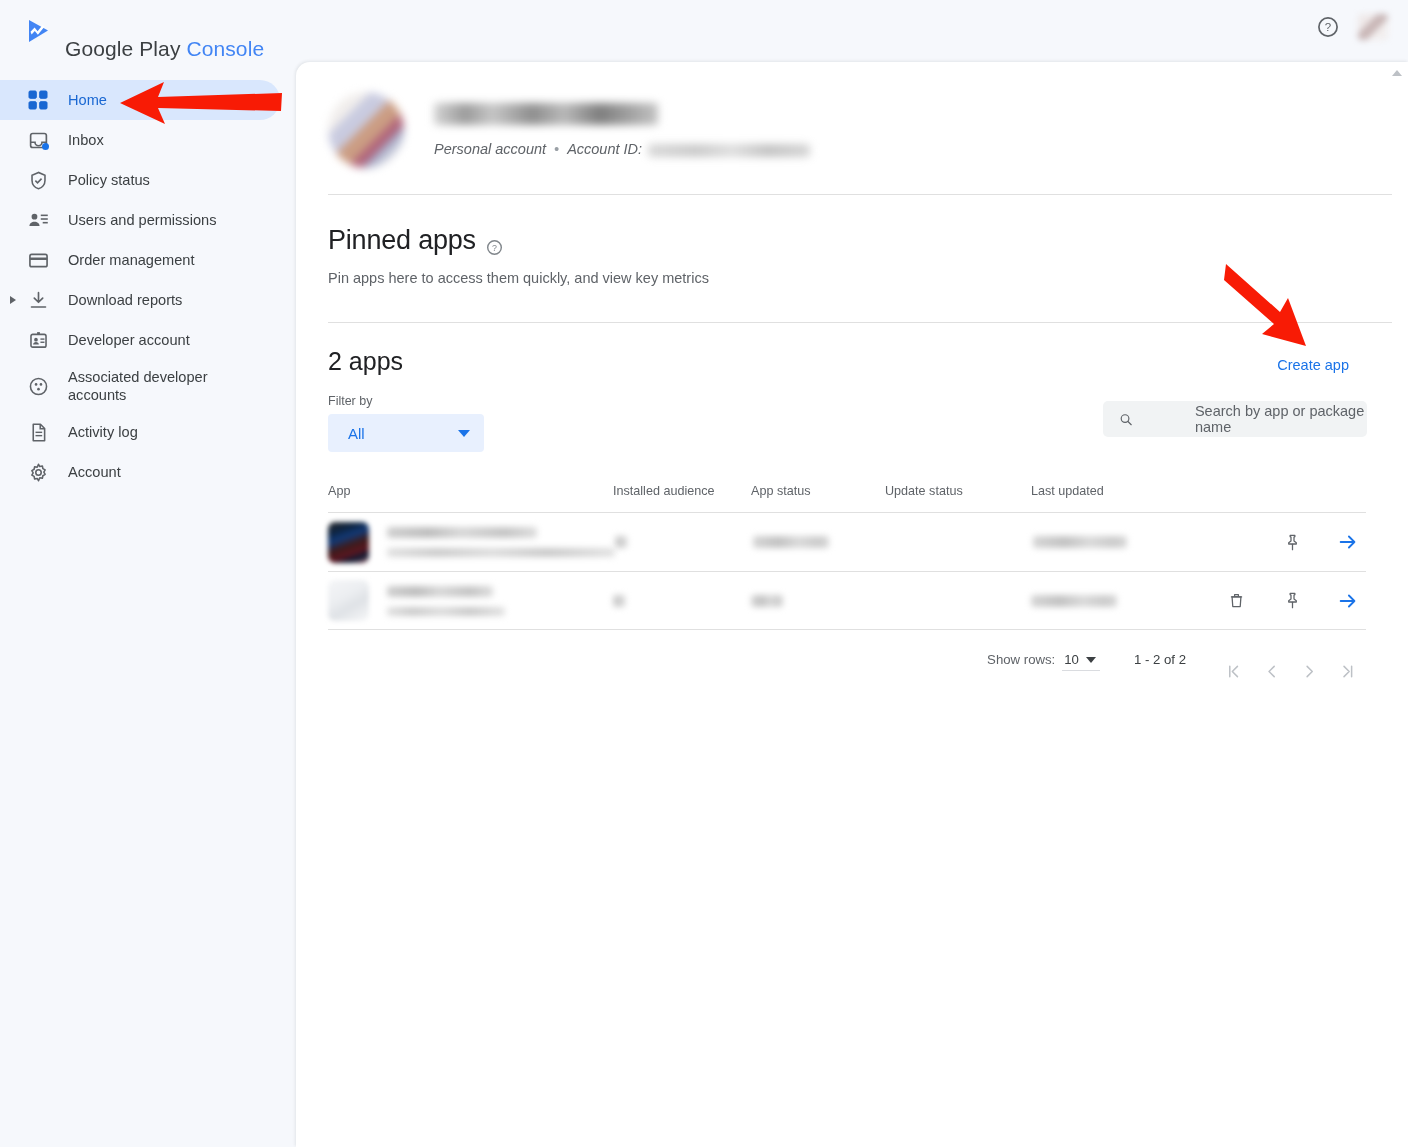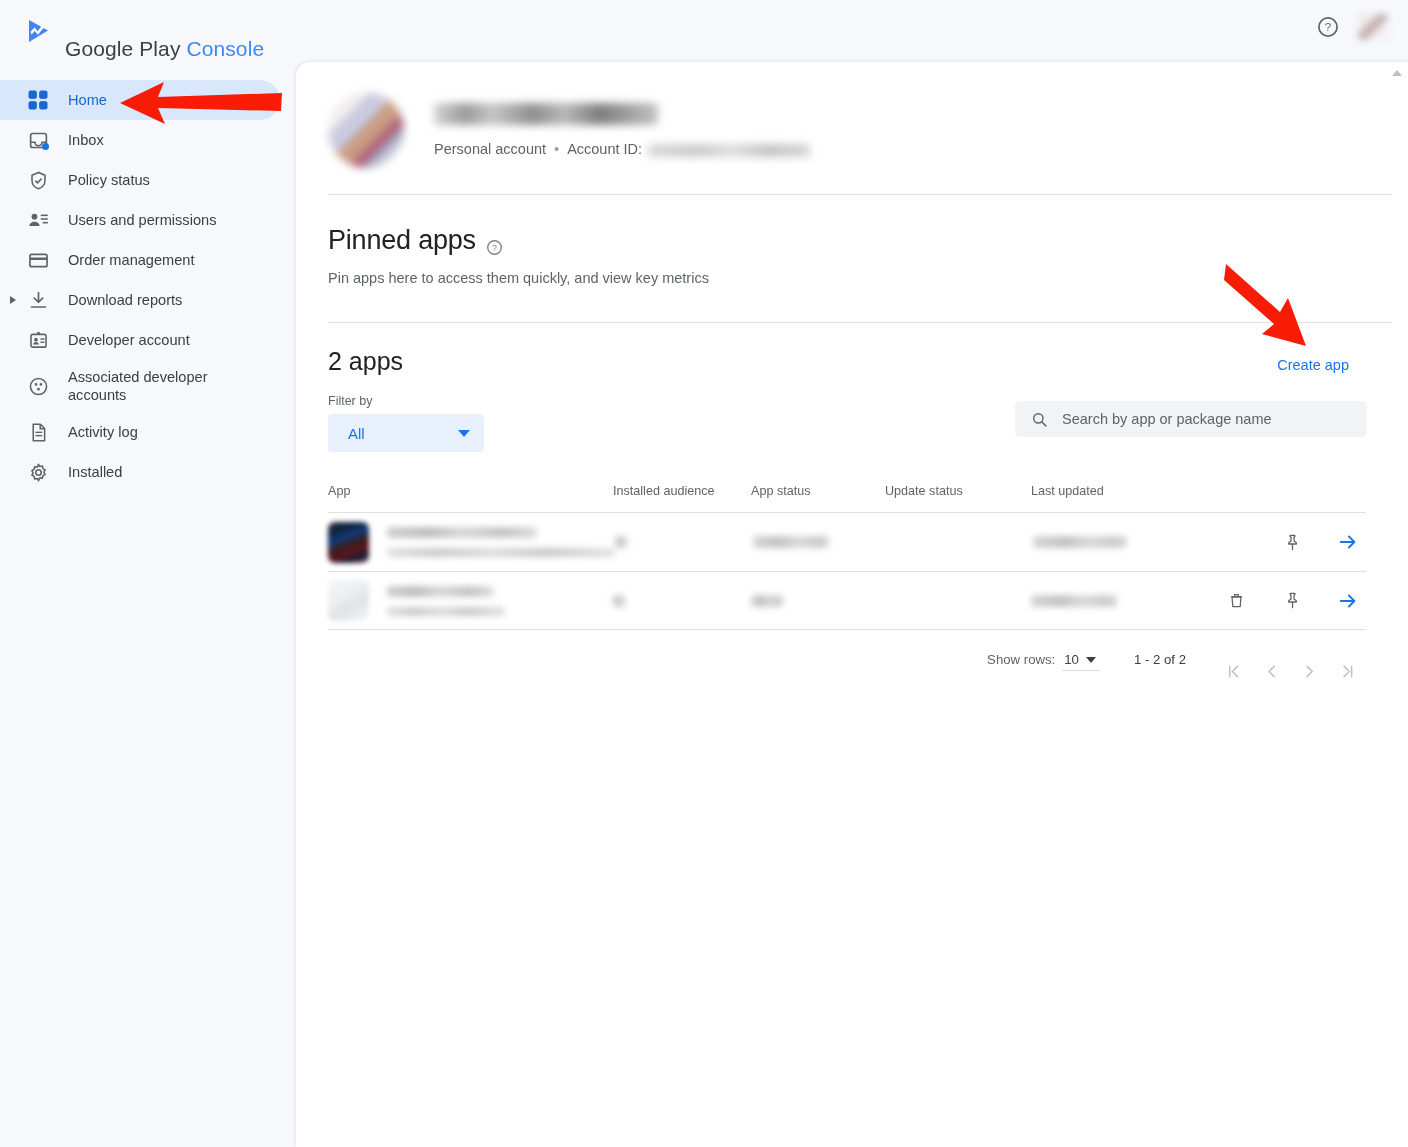--- a/index.html
+++ b/index.html
@@ -63,21 +63,21 @@
 
   .account-row { display: flex; align-items: center; padding: 30px 0 0 32px; }
   .account-avatar {
     width: 76px; height: 76px; border-radius: 50%;
     background: linear-gradient(135deg,#f1eeec 0%,#f1eeec 28%,#c9cbe0 28%,#c9cbe0 46%,#cb9d83 46%,#cb9d83 62%,#b1637a 62%,#b1637a 72%,#9aa3c4 72%,#f3f0ef 90%);
     filter: blur(4.5px); flex: 0 0 76px;
   }
   .account-meta { margin-left: 30px; }
   .blur-bar { border-radius: 3px; filter: blur(4.2px); }
   .acct-name { width: 224px; height: 22px; background: linear-gradient(90deg,#d3d3d3 0%,#9b9b9b 14%,#c6c6c6 26%,#8e8e8e 44%,#b9b9b9 58%,#7e7e7e 74%,#c3c3c3 100%); margin-bottom: 16px; }
-  .acct-sub { display: flex; align-items: flex-end; font-size: 14.5px; color: #5f6368; }
+  .acct-sub { display: flex; align-items: flex-end; font-size: 14.5px; color: #5f6368; font-style: italic; }
   .acct-dot { margin: 0 8px; color: #9aa0a6; }
   .acct-id-blur { width: 162px; height: 13px; margin-left: 6px; background: linear-gradient(90deg,#d8d8d8 0%,#c9c9c9 30%,#dedede 52%,#c2c2c2 74%,#d5d5d5 100%); }
 
   .divider { height: 1px; background: #e0e0e0; margin: 26px 16px 0 32px; }
 
   .section-title { display: flex; align-items: flex-end; font-size: 27px; color: #202124; font-weight: 400; padding: 30px 0 0 32px; letter-spacing: -.2px; }
   .section-title .help-sm { margin-left: 10px; }
   .section-desc { font-size: 14.5px; color: #5f6368; padding: 14px 0 0 32px; }
 
   .apps-head { display: flex; align-items: baseline; justify-content: space-between; padding: 24px 59px 0 32px; }
@@ -87,22 +87,22 @@
   .filter-wrap { padding: 18px 0 0 32px; }
   .filter-label { font-size: 12.5px; color: #5f6368; margin-left: 0; }
   .filter-chip {
     margin-top: 6px; width: 156px; height: 38px; background: #e8f0fe; border-radius: 4px;
     display: flex; align-items: center; justify-content: space-between;
     padding: 0 14px 0 20px; color: #1a73e8; font-size: 15px; cursor: pointer;
   }
   .filter-caret { width: 0; height: 0; border-left: 6px solid transparent; border-right: 6px solid transparent; border-top: 7px solid #1a73e8; }
 
   .search-box {
-    position: absolute; right: 41px; top: 339px; width: 352px; height: 36px;
-    background: #f1f3f4; border-radius: 5px; display: flex; align-items: center; padding-left: 16px; cursor: text;
+    position: absolute; right: 41px; top: 339px; width: 264px; height: 36px;
+    background: #f1f3f4; border-radius: 5px; display: flex; align-items: center; padding-left: 16px; cursor: text; gap: 48px;
   }
   .search-ph { font-size: 14.5px; color: #5f6368; margin-left: 14px; }
 
   .table { margin: 32px 42px 0 32px; }
   .trow { display: flex; align-items: center; }
   .thead { font-size: 12.6px; color: #5f6368; padding-bottom: 14px; }
   .c-app { flex: 0 0 285px; }
   .c-aud { flex: 0 0 138px; }
   .c-status { flex: 0 0 134px; }
   .c-update { flex: 0 0 146px; }
@@ -258,21 +258,21 @@
     <span class="label">Activity log</span>
   </div>
 
   <div class="nav-item">
     <span class="ico">
       <svg width="21" height="21" viewBox="0 0 24 24">
           <path d="M12 2.6l1.5 2.6 2.9-.6 0.6 2.9 2.6 1.5-1.5 2.6 1.5 2.6-2.6 1.5-.6 2.9-2.9-.6L12 21.4l-1.5-2.6-2.9.6-.6-2.9-2.6-1.5 1.5-2.6L4.4 9.8l2.6-1.5.6-2.9 2.9.6Z" fill="none" stroke="#5f6368" stroke-width="1.8" stroke-linejoin="round"></path>
           <circle cx="12" cy="12" r="3.1" fill="none" stroke="#5f6368" stroke-width="1.8"></circle>
         </svg>
     </span>
-    <span class="label">Installed</span>
+    <span class="label">Account</span>
   </div>
 </div>
 
 <div class="content">
   <div class="scroll-arrow"></div>
 
   <div class="account-row">
     <div class="account-avatar"></div>
     <div class="account-meta">
       <div class="blur-bar acct-name"></div>

